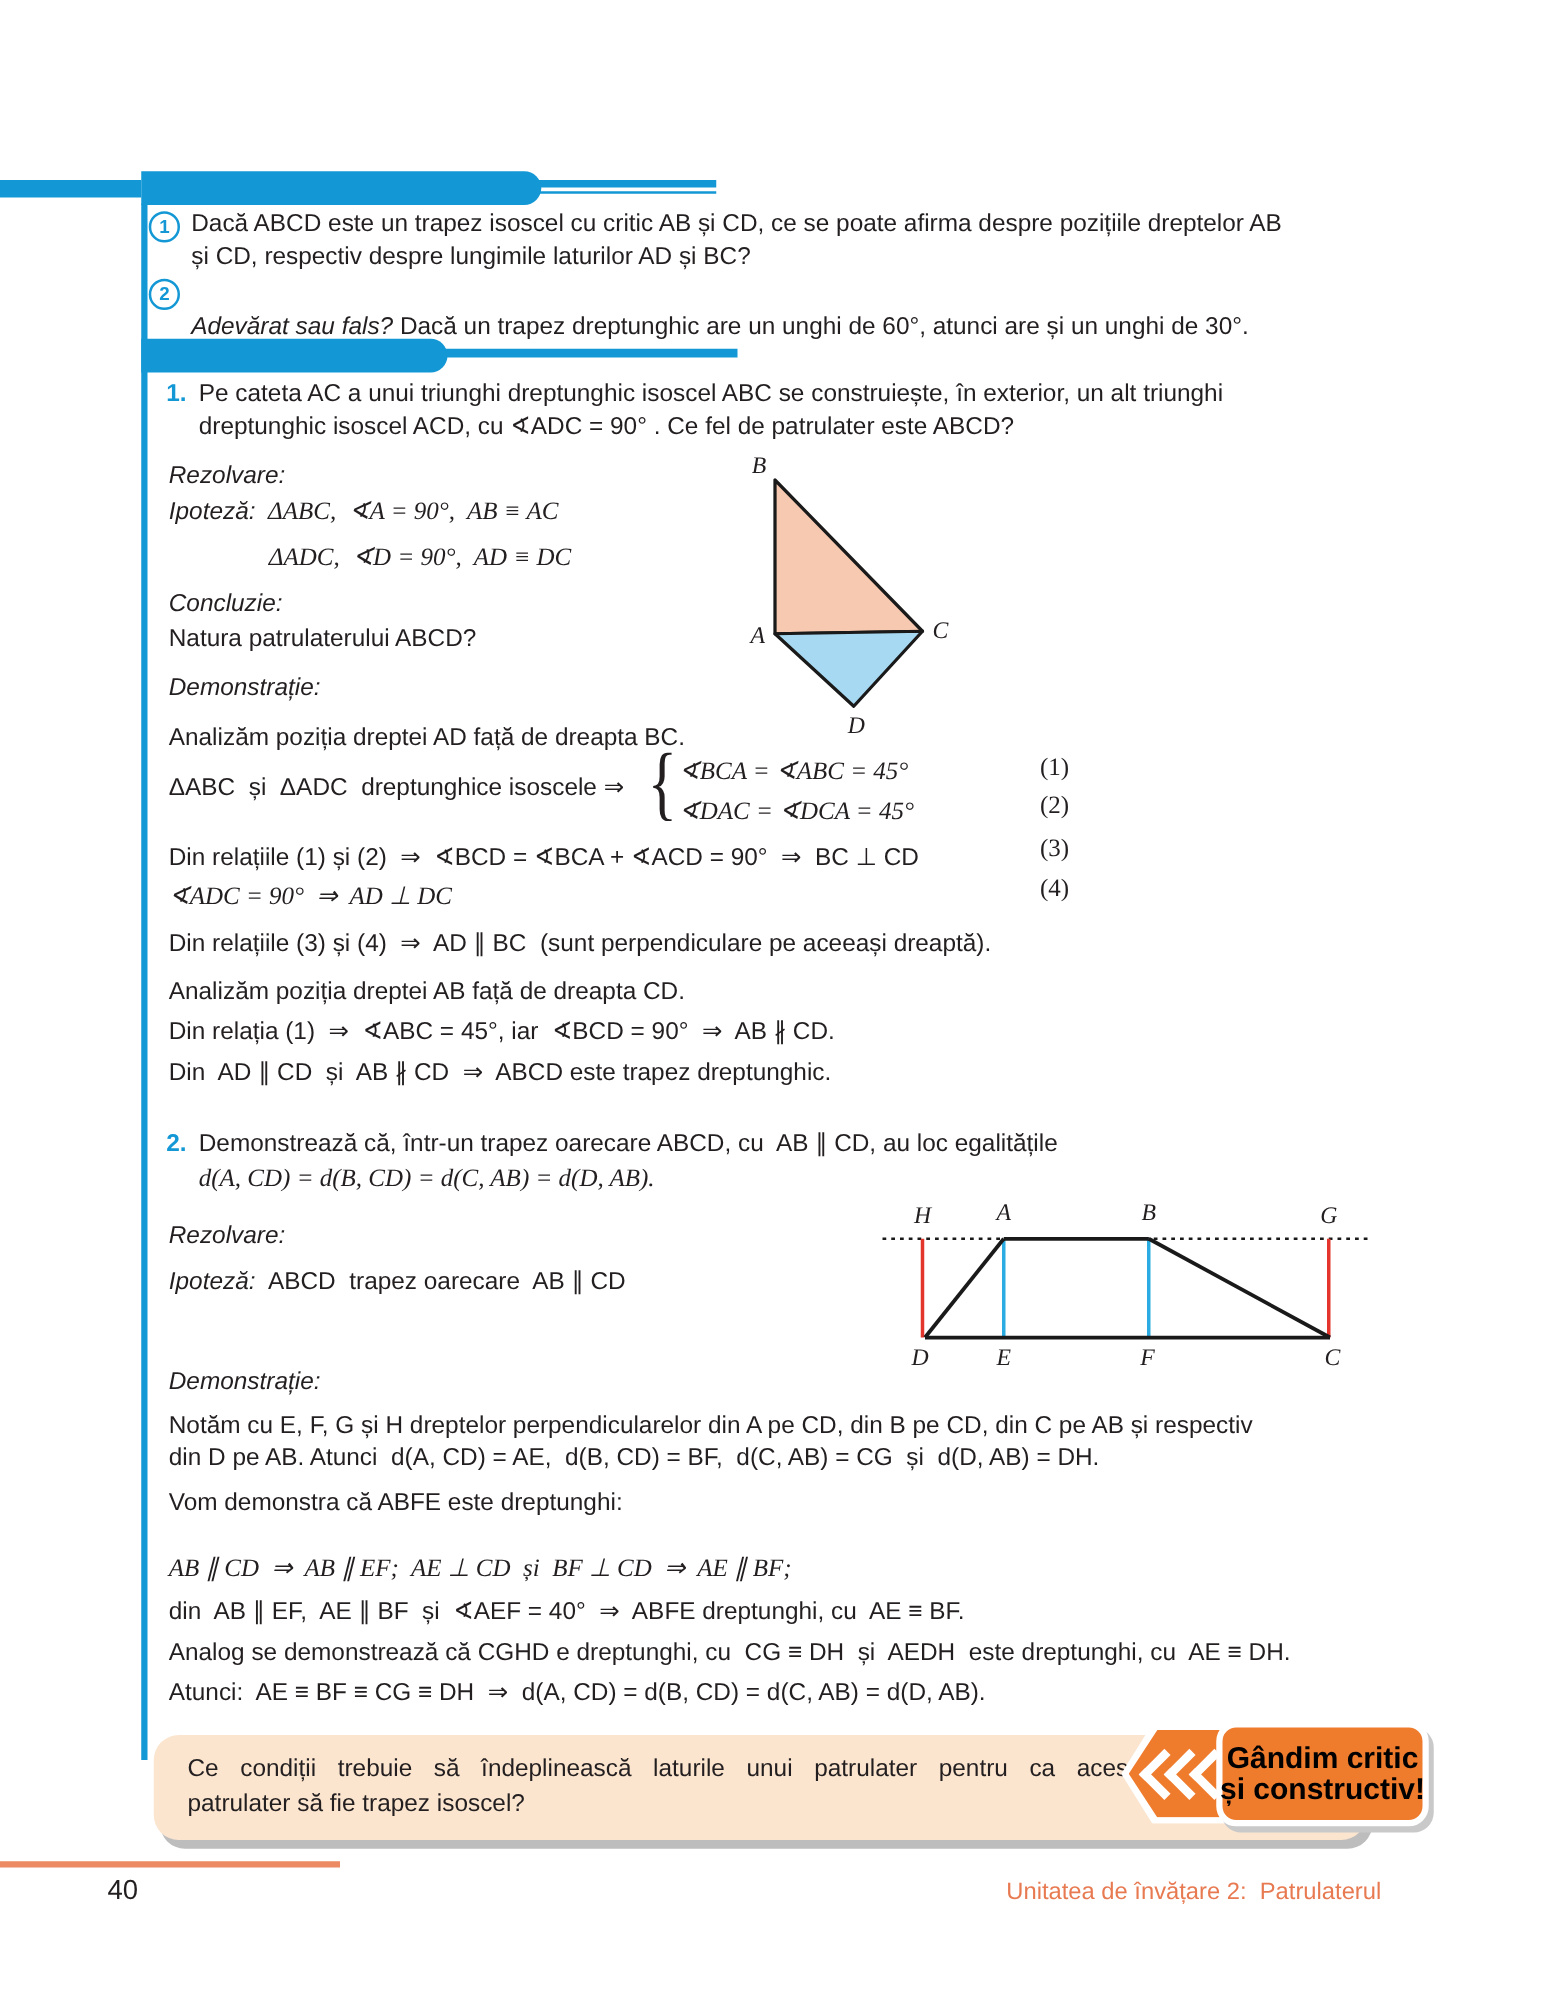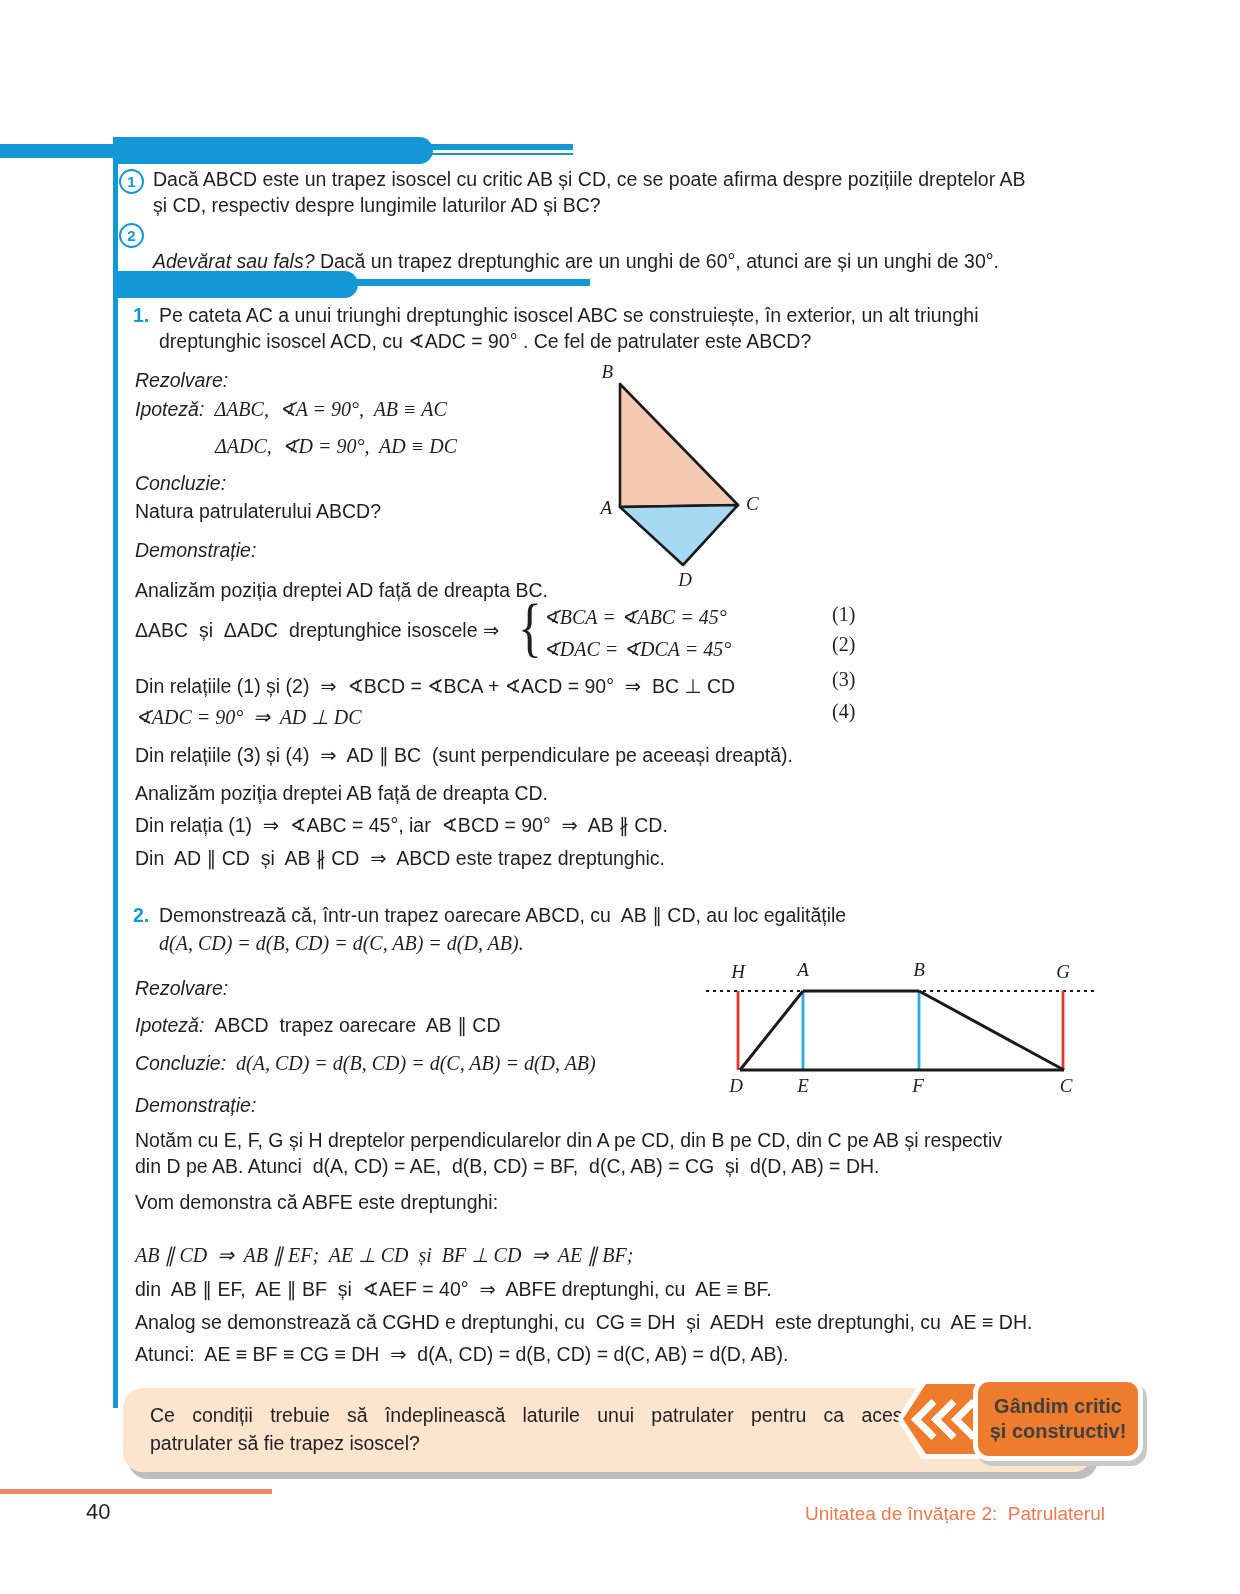--- a/index.html
+++ b/index.html
@@ -35,21 +35,21 @@
   }
   .critic-line { position:absolute; left:27px; font-size:19.5px; line-height:26px; white-space:pre; }
   .critic-line.justify { white-space:normal; text-align:justify; text-align-last:justify; width:758px; }
   .badge { position:absolute; left:973px; top:1377px; width:170px; height:84px; }
   .badge-body {
     position:absolute; left:0; top:0; width:160px; height:74px;
     background:#ef7b2d; border:5px solid #ffffff; border-radius:16px;
     box-shadow:4px 5px 0 #c9c9c9; z-index:3;
     display:flex; flex-direction:column; justify-content:center; align-items:center;
   }
-  .badge-body .t { color:#404040; font-weight:bold; font-size:20px; line-height:25px; white-space:pre; }
+  .badge-body .t { color:#000000; font-weight:bold; font-size:24px; line-height:25px; white-space:pre; }
   .badge-tab-outer {
     position:absolute; left:-76px; top:2px; width:96px; height:80px; background:#ffffff;
     clip-path:polygon(100% 0, 26% 0, 0 50%, 26% 100%, 100% 100%); z-index:1;
   }
   .badge-tab {
     position:absolute; left:-70px; top:7px; width:88px; height:70px; background:#ef7b2d;
     clip-path:polygon(100% 0, 26% 0, 0 50%, 26% 100%, 100% 100%); z-index:2;
   }
   .chev {
     position:absolute; top:21px; width:22px; height:22px;
@@ -128,21 +128,20 @@
   <div class="ln" style="left:135px; top:781px;">Analizăm poziția dreptei AB față de dreapta CD.</div>
   <div class="ln" style="left:135px; top:813px;">Din relația (1)  ⇒  ∢ABC = 45°, iar  ∢BCD = 90°  ⇒  AB ∦ CD.</div>
   <div class="ln" style="left:135px; top:846px;">Din  AD ∥ CD  și  AB ∦ CD  ⇒  ABCD este trapez dreptunghic.</div>
 
   <div class="ln bluebold" style="left:133px; top:903px;">2.</div>
   <div class="ln" style="left:159px; top:903px;">Demonstrează că, într-un trapez oarecare ABCD, cu  AB ∥ CD, au loc egalitățile</div>
   <div class="ln math" style="left:159px; top:931px;">d(A, CD) = d(B, CD) = d(C, AB) = d(D, AB).</div>
 
   <div class="ln it" style="left:135px; top:976px;">Rezolvare:</div>
   <div class="ln" style="left:135px; top:1013px;"><span class="it">Ipoteză:</span><span style="margin-left:10px;">ABCD  trapez oarecare  AB ∥ CD</span></div>
-  <div class="ln" style="left:135px; top:1051px;"><span class="it">Concluzie:</span><span class="math" style="margin-left:10px;">d(A, CD) = d(B, CD) = d(C, AB) = d(D, AB)</span></div>
   <div class="ln it" style="left:135px; top:1093px;">Demonstrație:</div>
 
   <svg style="position:absolute; left:700px; top:948px;" width="405" height="150" viewBox="0 0 405 150">
     <line x1="6" y1="43" x2="398" y2="43" stroke="#1a1a1a" stroke-width="2" stroke-dasharray="3,4"></line>
     <line x1="38" y1="43" x2="38" y2="122" stroke="#e3352b" stroke-width="2.8"></line>
     <line x1="363" y1="43" x2="363" y2="122" stroke="#e3352b" stroke-width="2.8"></line>
     <line x1="103" y1="43" x2="103" y2="122" stroke="#2aabe2" stroke-width="2.8"></line>
     <line x1="219" y1="43" x2="219" y2="122" stroke="#2aabe2" stroke-width="2.8"></line>
     <line x1="40" y1="122" x2="364" y2="122" stroke="#1a1a1a" stroke-width="3"></line>
     <line x1="103" y1="43" x2="219" y2="43" stroke="#1a1a1a" stroke-width="3"></line>

